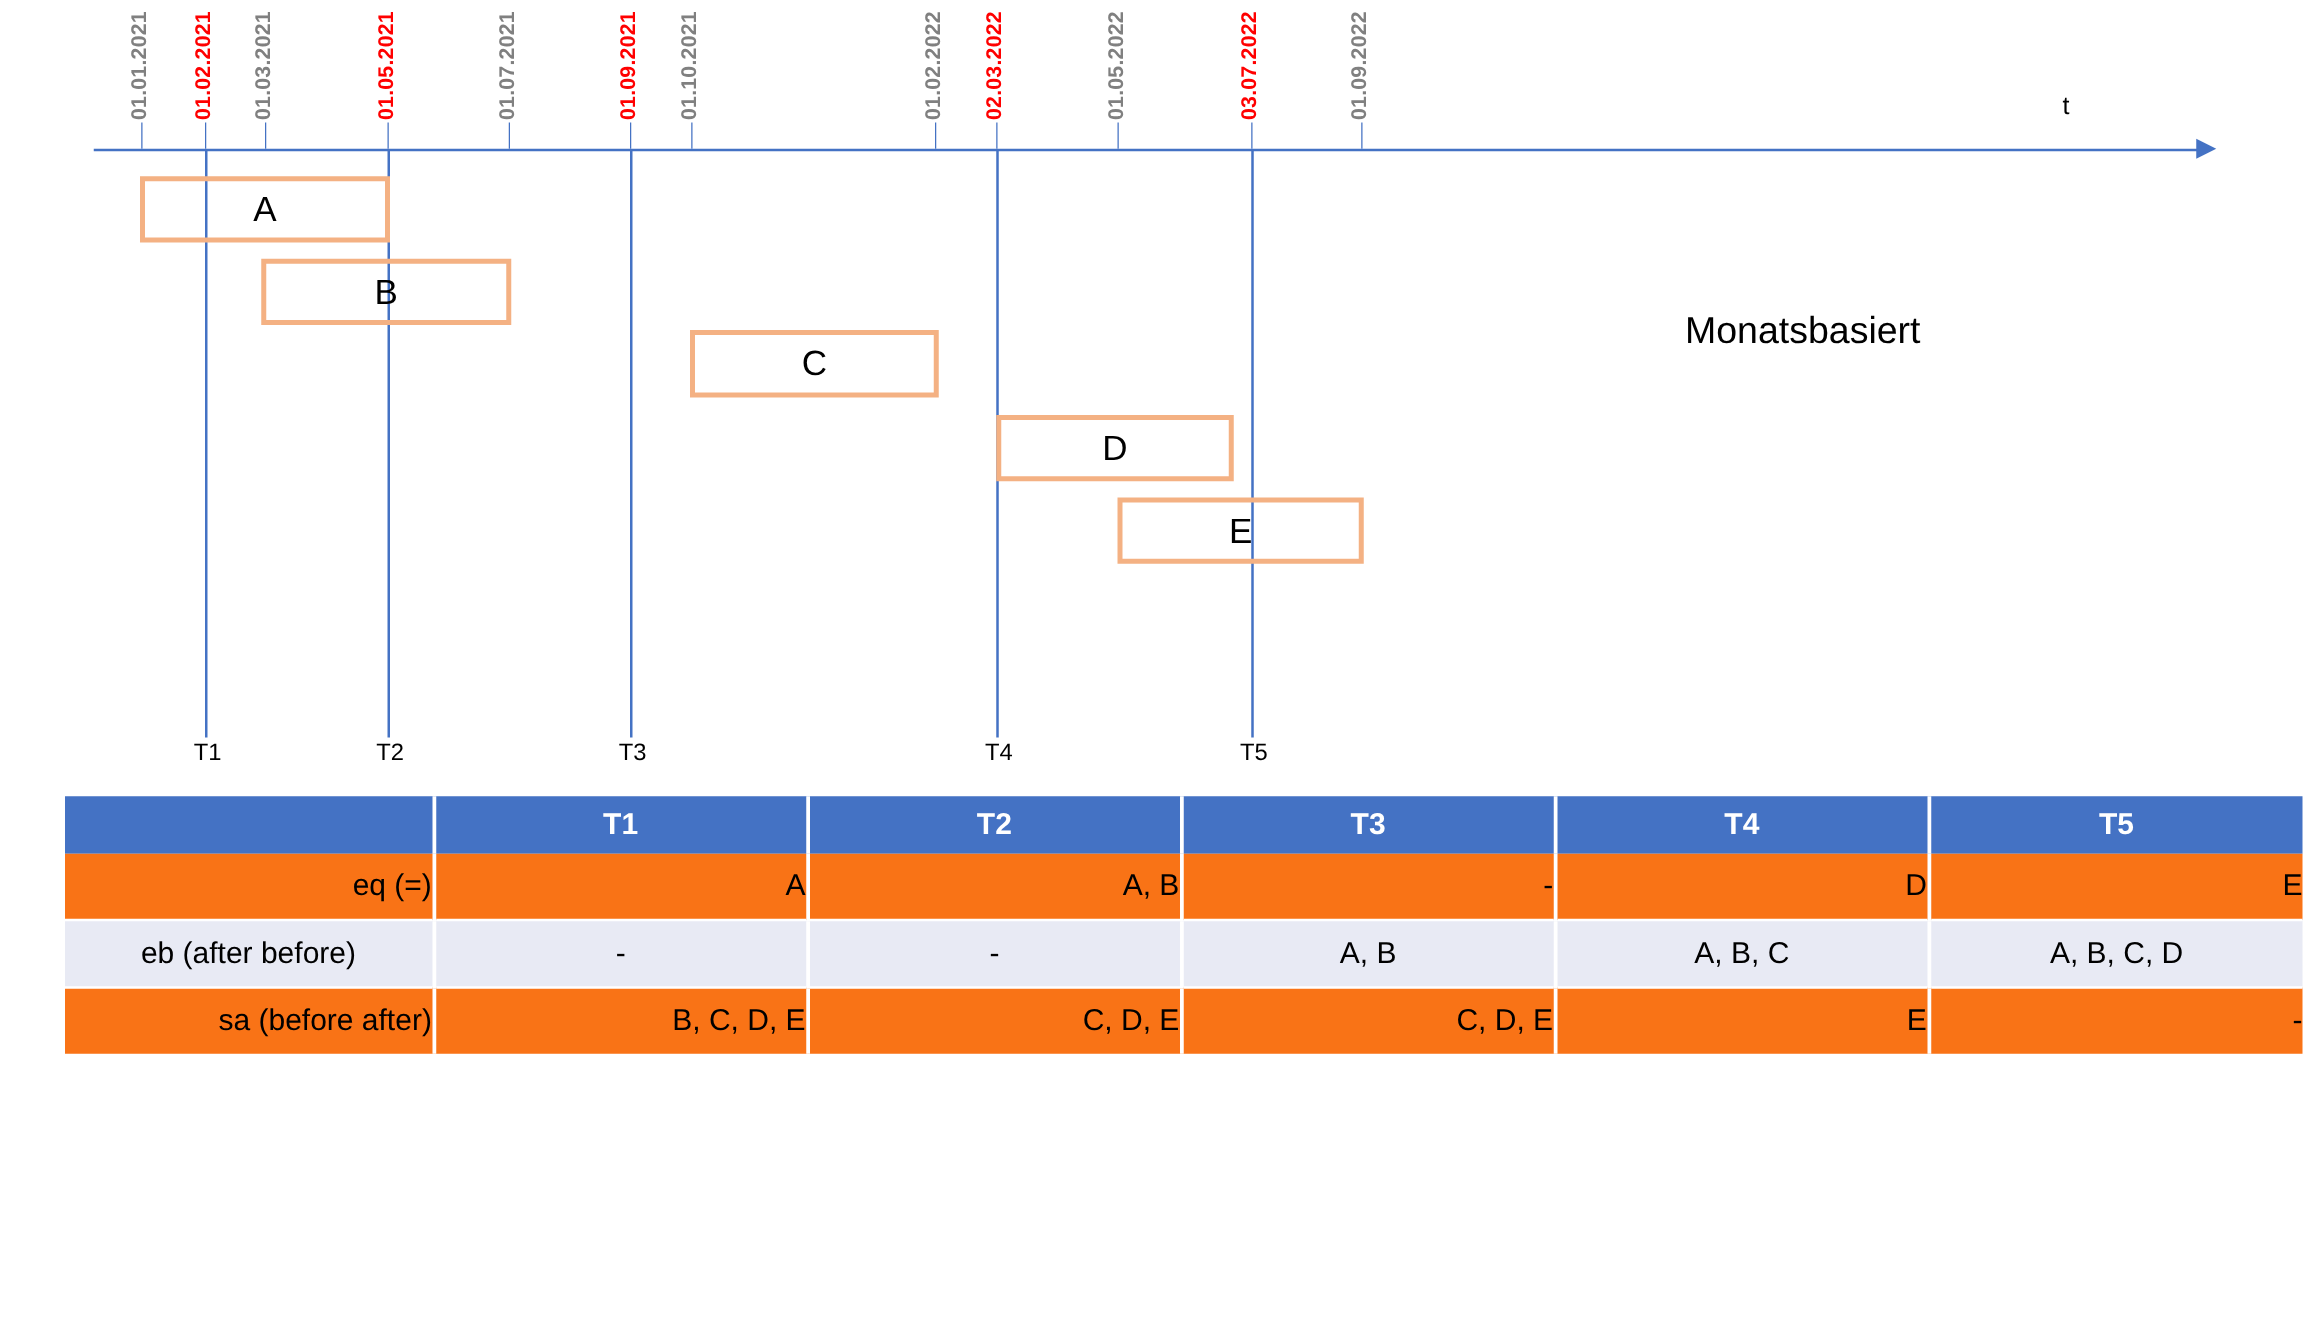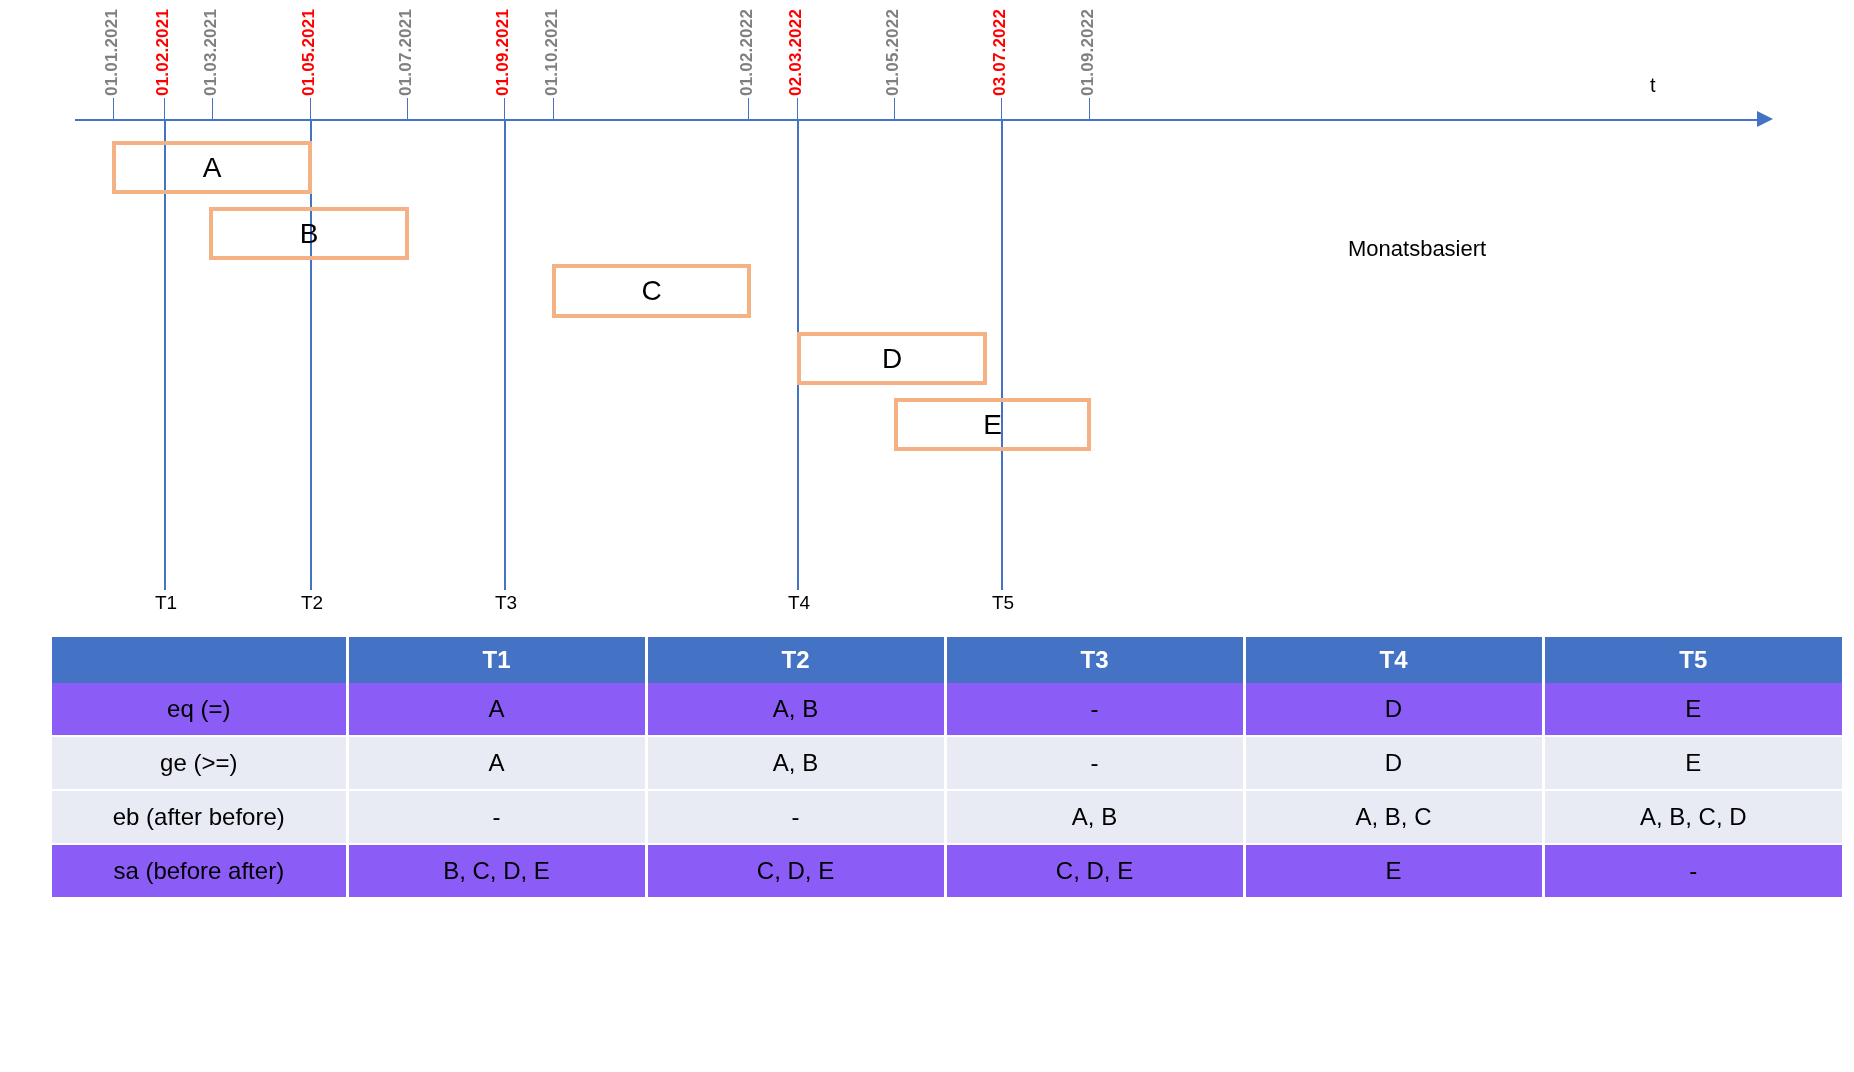--- a/index.html
+++ b/index.html
@@ -84,22 +84,22 @@
     box-sizing:border-box;
     border:4px solid #f4b183;
     background:transparent;
     display:flex;align-items:center;justify-content:center;
     font-size:28px;
     color:#000;
   }
 
   .note{
     position:absolute;
-    left:1348px;top:236px;
-    font-size:22px;color:#000;white-space:nowrap;
+    left:1348px;top:248px;
+    font-size:30px;color:#000;white-space:nowrap;
   }
 
   
   #optable{
     position:absolute;
     left:52px;top:637px;
     width:1790px;
     border-collapse:collapse;
     table-layout:fixed;
     font-size:24px;
@@ -116,21 +116,21 @@
   }
   #optable thead th{
     background:#4472c4;
     color:#ffffff;
     font-weight:bold;
     height:46px;
     border-right:3px solid #ffffff;
   }
   #optable thead th:last-child{border-right:none;}
   #optable thead th.corner{background:#4472c4;}
-  #optable tbody tr.odd td{background:#8b5cf6;}
+  #optable tbody tr.odd td{background:#f97316;text-align:right;}
   #optable tbody tr.even td{background:#e8eaf4;}
   #optable tbody td{
     border-right:3px solid #ffffff;
     border-bottom:2px solid #ffffff;
   }
   #optable tbody td:last-child{border-right:none;}
   #optable tbody tr:last-child td{border-bottom:none;}
 </style>
 </head>
 <body>
@@ -246,28 +246,20 @@
   <tbody id="table-body">
       <tr class="odd">
         <td>eq (=)</td>
         <td>A</td>
         <td>A, B</td>
         <td>-</td>
         <td>D</td>
         <td>E</td>
       </tr>
       <tr class="even">
-        <td>ge (&gt;=)</td>
-        <td>A</td>
-        <td>A, B</td>
-        <td>-</td>
-        <td>D</td>
-        <td>E</td>
-      </tr>
-      <tr class="even">
         <td>eb (after before)</td>
         <td>-</td>
         <td>-</td>
         <td>A, B</td>
         <td>A, B, C</td>
         <td>A, B, C, D</td>
       </tr>
       <tr class="odd">
         <td>sa (before after)</td>
         <td>B, C, D, E</td>

